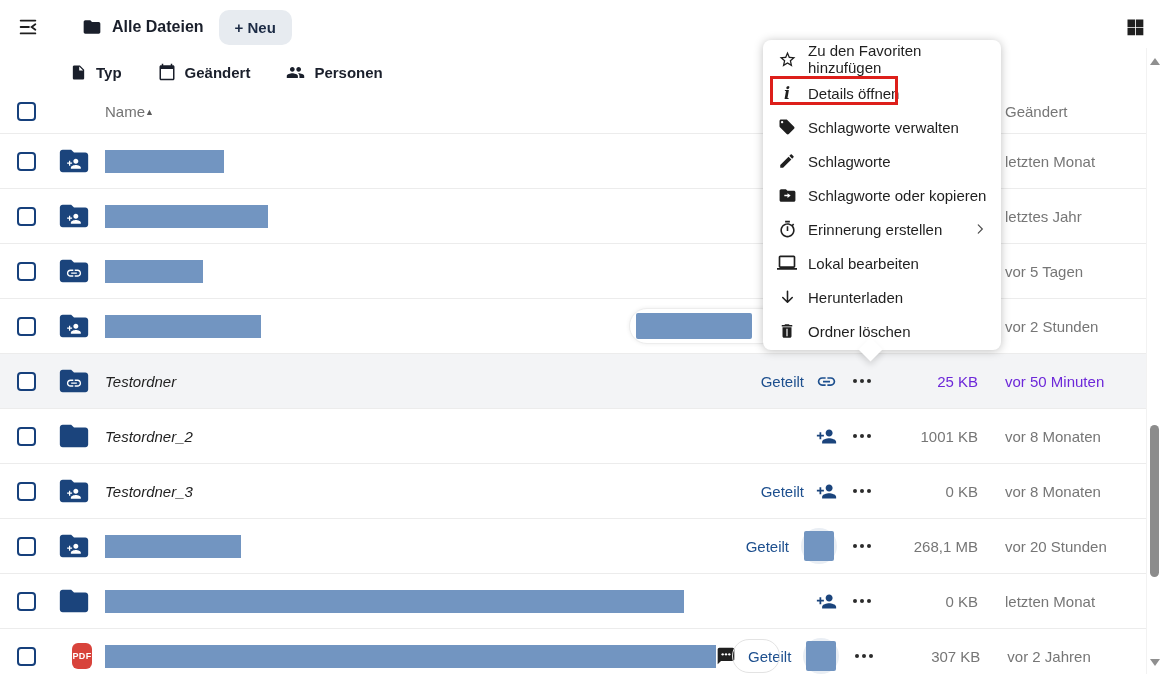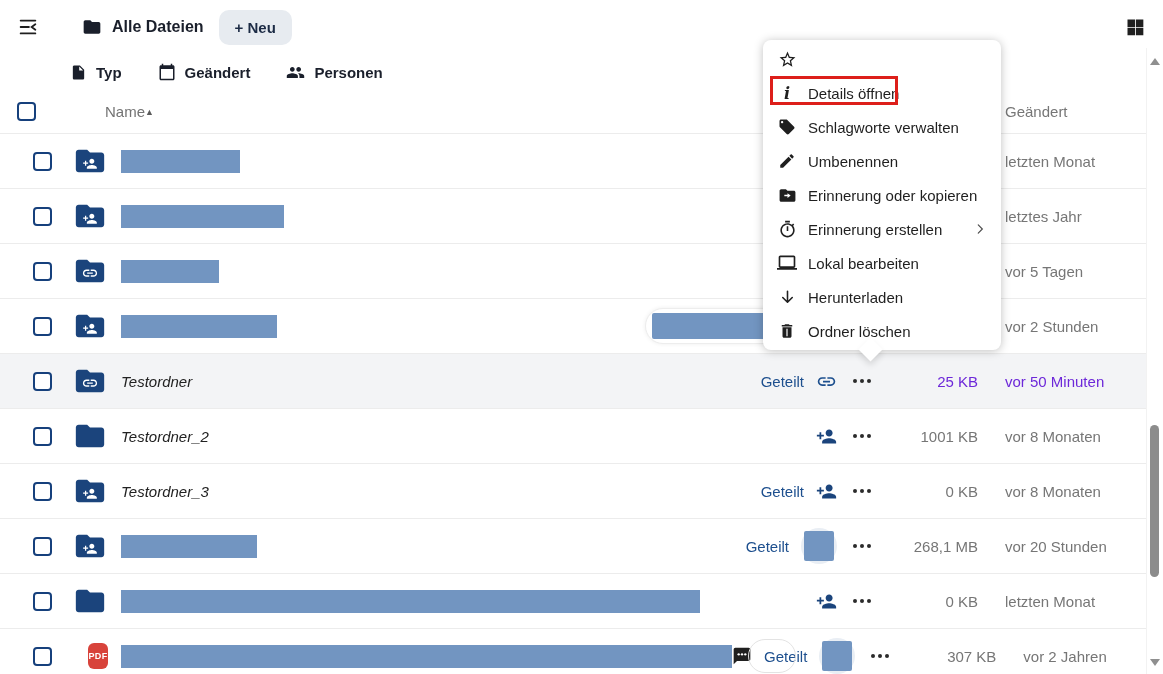--- a/index.html
+++ b/index.html
@@ -18,21 +18,21 @@
   
   .filters { display:flex; align-items:center; gap:36px; height:36px; padding-left:70px; }
   .chip { display:flex; align-items:center; gap:9px; background:none; border:none; font-family:inherit;
     font-weight:bold; font-size:15px; color:#1a1f2b; cursor:pointer;justify-content:space-between; }
 
   
   .filelist { width:1146px; }
   .row, .list-header { display:grid; grid-template-columns:44px 48px 1fr max-content 122px 141px;
     align-items:center; border-bottom:1px solid #ececec; position:relative; }
   .list-header { height:44px; color:#737373; font-size:15px; }
-  .row { height:55px; cursor:pointer;padding-left:16px; }
+  .row { height:55px; cursor:pointer; }
   .row.hl { background:#f3f4f6; }
   .checkbox { width:19px; height:19px; margin-left:17px; border:2px solid #16407c; border-radius:4px; background:#fff; cursor:pointer; }
   .hdr-name { display:flex; align-items:center; padding-left:13px; }
   .sort-arrow { font-size:9px; color:#5a5a5a; }
   .c-icon { padding-left:13px; display:flex; align-items:center; }
   .c-name { padding-left:13px; font-size:15px; color:#222; position:relative; height:100%; display:flex; align-items:center;font-style:italic; }
   .redact { background:#7295c1; height:23px; position:relative; z-index:1; }
   .chip-ring { position:absolute; left:640px; top:50%; transform:translateY(-50%); width:48px; height:34px;
     border:1px solid #e3e3e3; border-radius:17px; z-index:0; }
   .shared-pill { position:absolute; left:537px; top:50%; transform:translateY(-50%); width:150px; height:36px; background:#fff;
@@ -393,48 +393,49 @@
 
   </div>
 
   <div class="ctx-menu">
     <div class="ctx-item">
       <span class="mi">
         <svg width="19" height="19" viewBox="0 0 24 24" fill="#1f1f1f">
             <path d="M22 9.24l-7.19-.62L12 2 9.19 8.63 2 9.24l5.46 4.73L5.82 21 12 17.27 18.18 21l-1.63-7.03L22 9.24zM12 15.4l-3.76 2.27 1-4.28-3.32-2.88 4.38-.38L12 6.1l1.71 4.04 4.38.38-3.32 2.88 1 4.28L12 15.4z"></path>
           </svg>
       </span>
+      <span>Zu den Favoriten hinzufügen</span>
     </div>
     <div class="ctx-item">
       <span class="mi info-i">i</span>
       <span>Details öffnen</span>
     </div>
     <div class="ctx-item">
       <span class="mi">
         <svg width="18" height="18" viewBox="0 0 24 24" fill="#1f1f1f">
             <path d="M21.41 11.58l-9-9C12.05 2.22 11.55 2 11 2H4c-1.1 0-2 .9-2 2v7c0 .55.22 1.05.59 1.42l9 9c.36.36.86.58 1.41.58.55 0 1.05-.22 1.41-.59l7-7c.37-.36.59-.86.59-1.41 0-.55-.23-1.06-.59-1.42zM5.5 7C4.67 7 4 6.33 4 5.5S4.67 4 5.5 4 7 4.67 7 5.5 6.33 7 5.5 7z"></path>
           </svg>
       </span>
       <span>Schlagworte verwalten</span>
     </div>
     <div class="ctx-item">
       <span class="mi">
         <svg width="18" height="18" viewBox="0 0 24 24" fill="#1f1f1f">
             <path d="M3 17.25V21h3.75L17.81 9.94l-3.75-3.75L3 17.25zM20.71 7.04c.39-.39.39-1.02 0-1.41l-2.34-2.34c-.39-.39-1.02-.39-1.41 0l-1.83 1.83 3.75 3.75 1.83-1.83z"></path>
           </svg>
       </span>
-      <span>Umbenennen</span>
+      <span>Schlagworte</span>
     </div>
     <div class="ctx-item">
       <span class="mi">
         <svg width="19" height="19" viewBox="0 0 24 24" fill="#1f1f1f">
             <path d="M20 6h-8l-2-2H4c-1.1 0-2 .9-2 2v12c0 1.1.9 2 2 2h16c1.1 0 2-.9 2-2V8c0-1.1-.9-2-2-2zm-8 9v-2H8v-2h4V9l4 3-4 3z"></path>
           </svg>
       </span>
-      <span>Erinnerung oder kopieren</span>
+      <span>Schlagworte oder kopieren</span>
     </div>
     <div class="ctx-item">
       <span class="mi">
         <svg width="19" height="19" viewBox="0 0 24 24" fill="#1f1f1f">
             <path d="M15 1H9v2h6V1zm-4 13h2V8h-2v6zm8.03-6.61l1.42-1.42c-.43-.51-.9-.99-1.41-1.41l-1.42 1.42C16.07 4.74 14.12 4 12 4c-4.97 0-9 4.03-9 9s4.02 9 9 9 9-4.03 9-9c0-2.12-.74-4.07-1.97-5.61zM12 20c-3.87 0-7-3.13-7-7s3.13-7 7-7 7 3.13 7 7-3.13 7-7 7z"></path>
           </svg>
       </span>
       <span>Erinnerung erstellen</span>
       <span class="submenu-arrow">
         <svg width="14" height="14" viewBox="0 0 24 24" fill="none" stroke="#4a4a4a" stroke-width="2" stroke-linecap="round">

